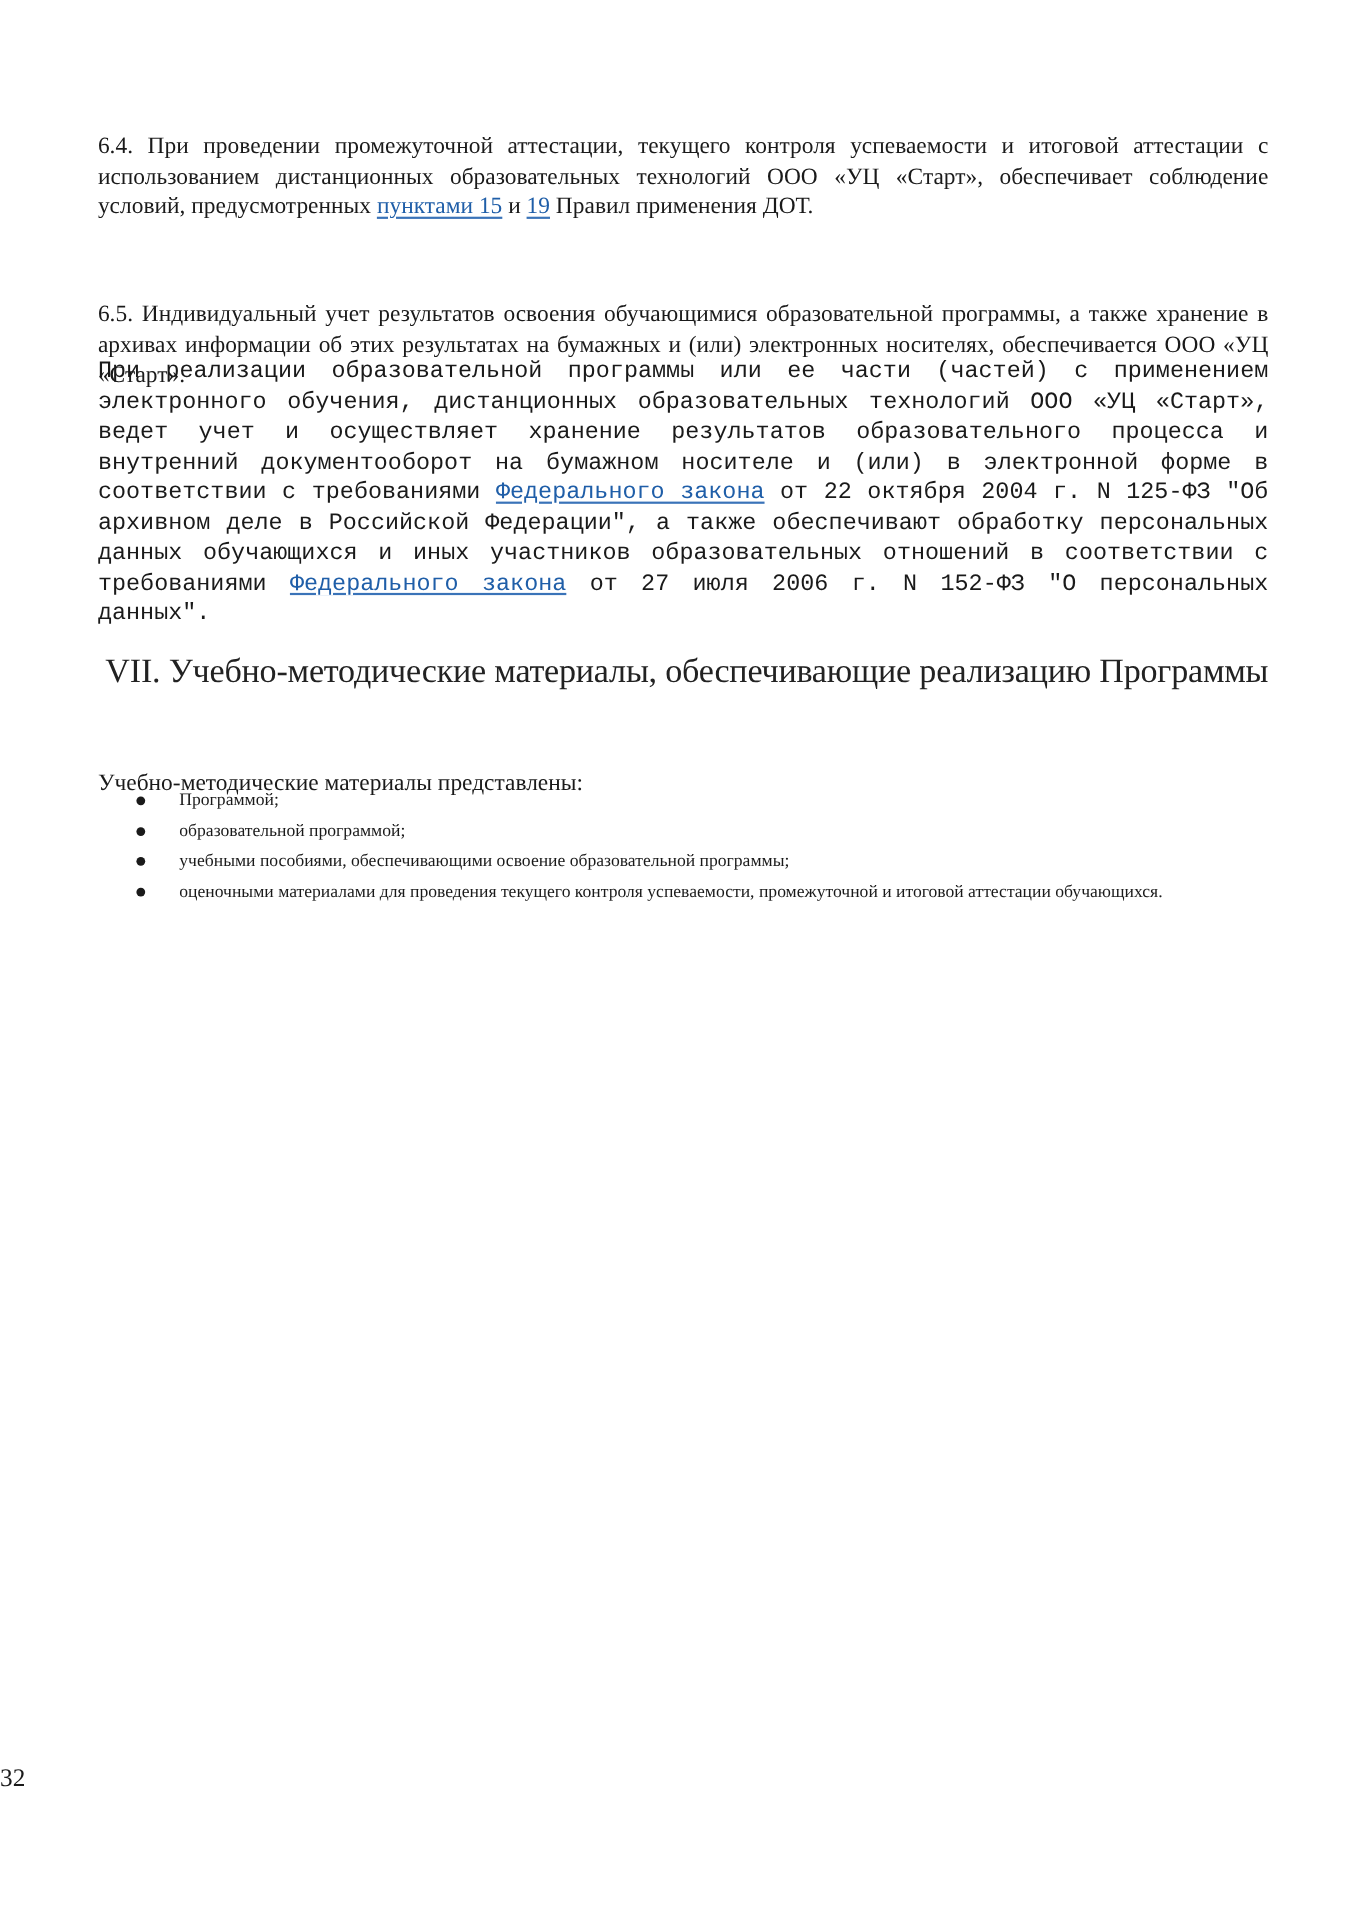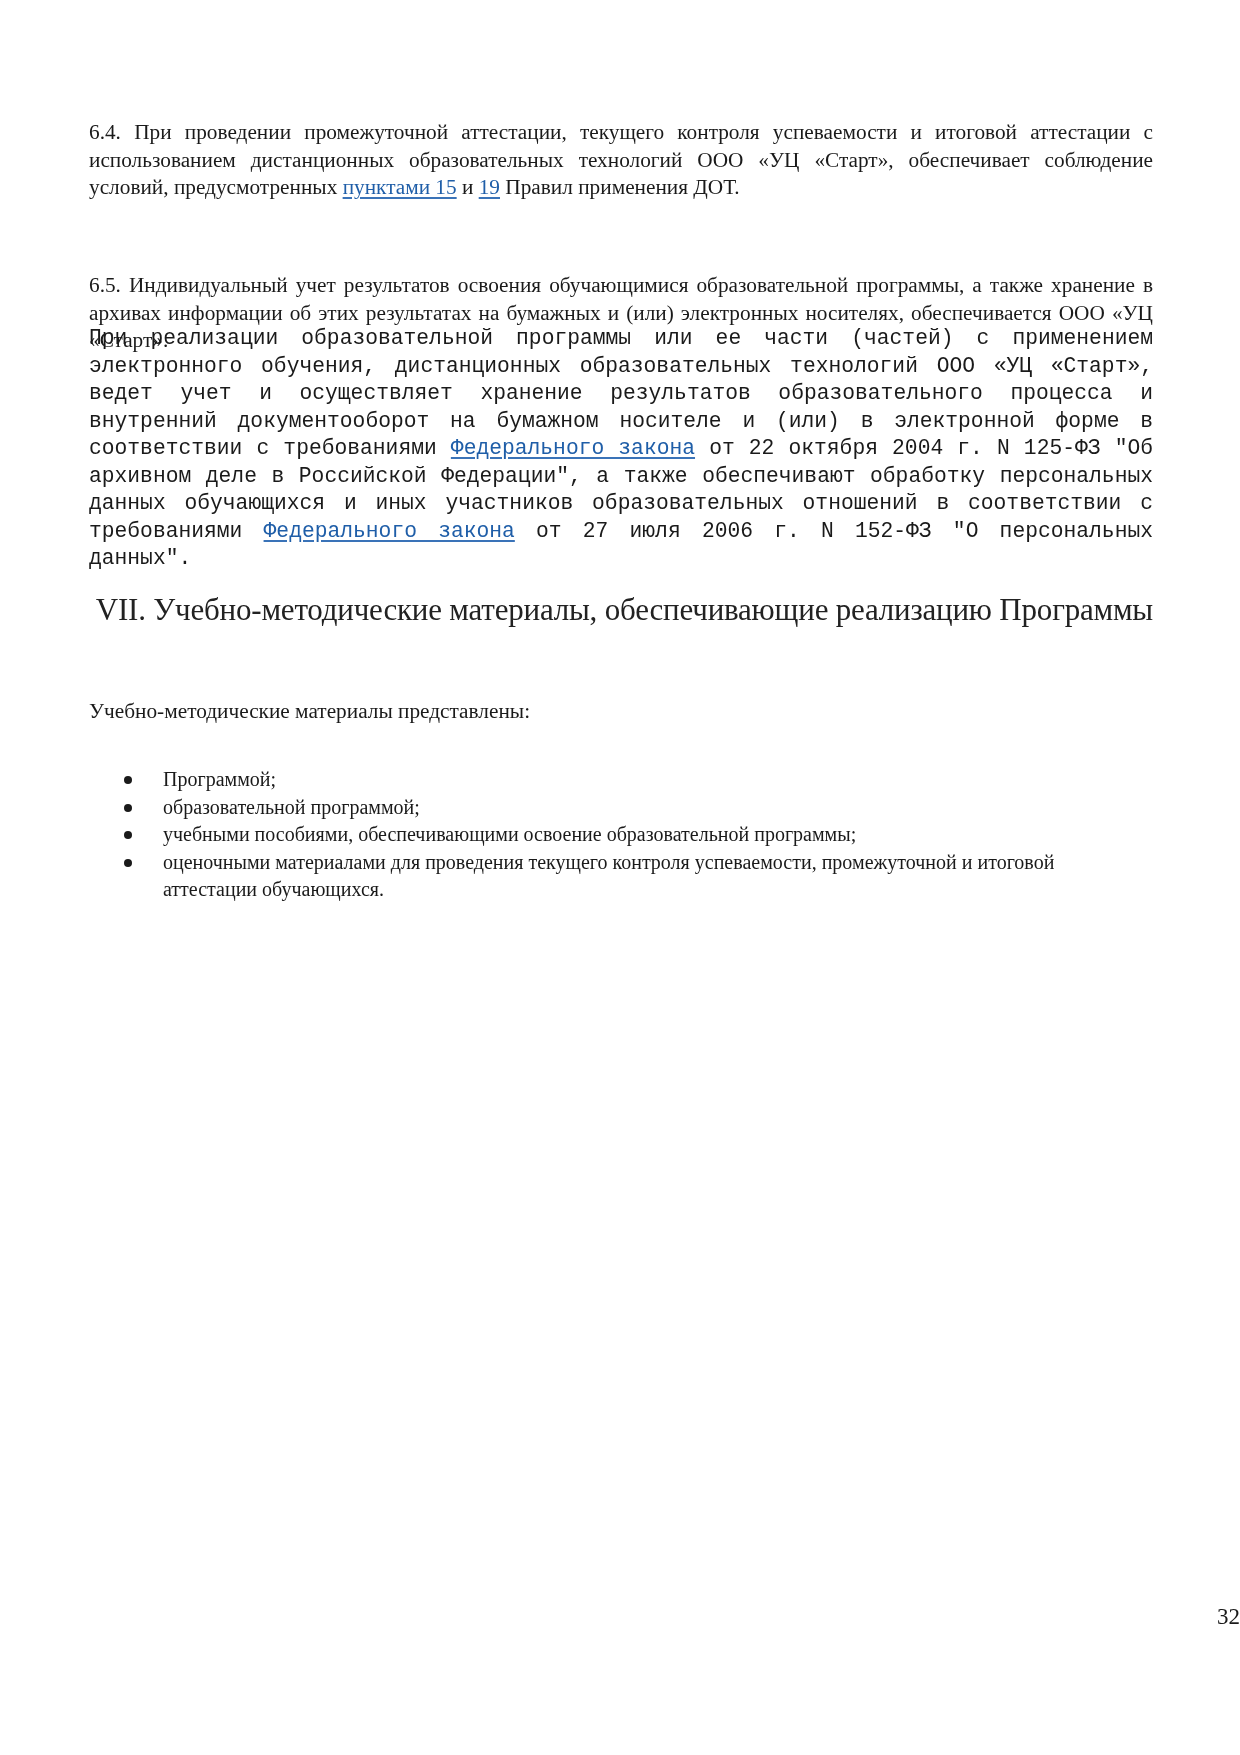--- a/index.html
+++ b/index.html
@@ -61,25 +61,25 @@
       top: 698px;
       text-align: left;
       font-size: 21.3px;
       line-height: 27px;
       margin: 0;
     }
     .bullets {
       position: absolute;
       left: 89px;
       width: 1064px;
-      top: 766px;
+      top: 714px;
       margin: 0;
       padding: 0;
       list-style: none;
-      font-size: 20px;
+      font-size: 16px;
       line-height: 27.5px;
     }
     .bullets li {
       position: relative;
       padding-left: 74px;
       margin: 0;
     }
     .bullets .dot {
       position: absolute;
       left: 35px;
@@ -87,21 +87,21 @@
       width: 8px;
       height: 8px;
       border-radius: 50%;
       background: #1a1a1a;
     }
     .page-number {
       position: absolute;
       left: 0;
       width: 1240px;
       top: 1603px;
-      text-align: right;
+      text-align: left;
       font-size: 23px;
       line-height: 28px;
       margin: 0;
     }
   </style>
 </head>
 <body>
 
 <div class="page">
 

